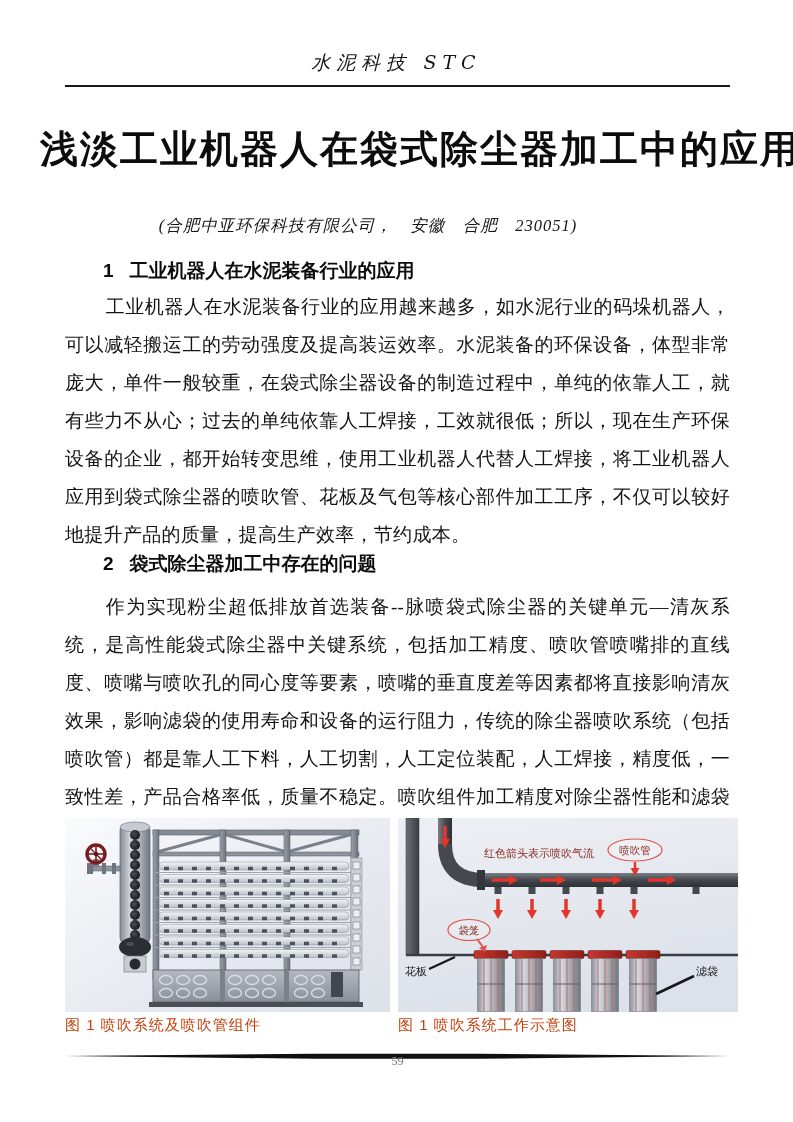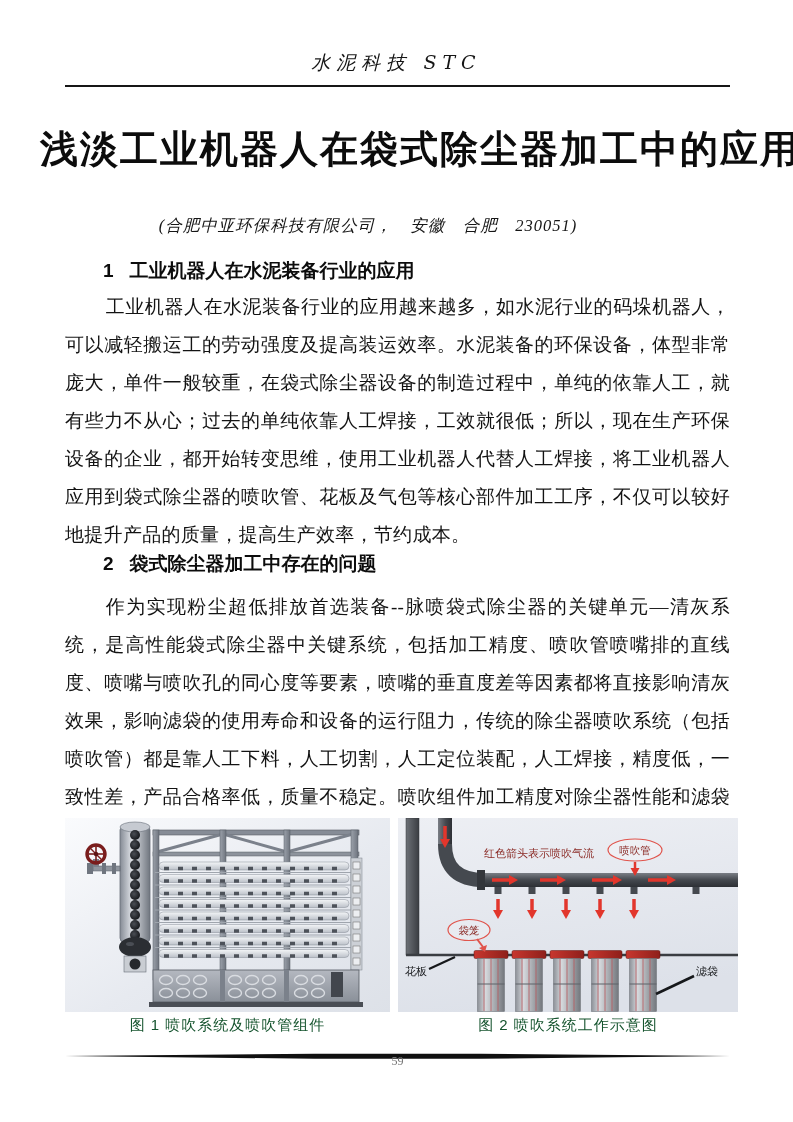--- a/index.html
+++ b/index.html
@@ -30,21 +30,21 @@
   .body-para{left:65px;width:665px;font-size:19px;line-height:38px;
     text-align:justify;text-justify:inter-ideograph;color:#131313;
     text-indent:2.15em;letter-spacing:0.3px;}
   .para1{top:288px;}
   .para2{top:588px;}
 
   .figure-box{top:818px;height:166px;}
   .fig1{left:65px;width:325px;}
   .fig2{left:398px;width:340px;}
   .fig-caption{top:1016px;font-family:"Liberation Sans","DejaVu Sans",sans-serif;
-    font-size:15px;color:#14532d;text-align:center;letter-spacing:1px;}
+    font-size:15px;color:#c2410c;letter-spacing:1px;}
   .cap1{left:65px;width:325px;}
   .cap2{left:398px;width:340px;}
 
   .footer-rule{top:1046px;left:65px;width:665px;height:7px;}
   .footer-page{top:1054px;left:65px;width:665px;text-align:center;font-size:12px;color:#737373;}
   .footer-issue{top:1054px;left:65px;width:665px;text-align:right;font-size:12.5px;color:#161616;}
 
   svg text{font-family:"Liberation Sans","DejaVu Sans",sans-serif;}
 </style>
 </head>
@@ -370,21 +370,21 @@
       </g>
 
       <g>
         <text x="298" y="157" font-size="11" fill="#16181b">滤袋</text>
         <line x1="296" y1="158" x2="258" y2="176" stroke="#16181b" stroke-width="2.6"></line>
       </g>
     </svg>
   </div>
 
   <div class="abs fig-caption cap1">图 1 喷吹系统及喷吹管组件</div>
-  <div class="abs fig-caption cap2">图 2 喷吹系统工作示意图</div>
+  <div class="abs fig-caption cap2">图 1 喷吹系统工作示意图</div>
 
   <div class="abs footer-rule">
     <svg width="665" height="7" viewBox="0 0 665 7">
       <polygon points="0,3 250,0.8 415,0.8 665,3 415,5.8 250,5.8" fill="#101010"></polygon>
     </svg>
   </div>
   <div class="abs footer-page">59</div>
 
 </div>
 

